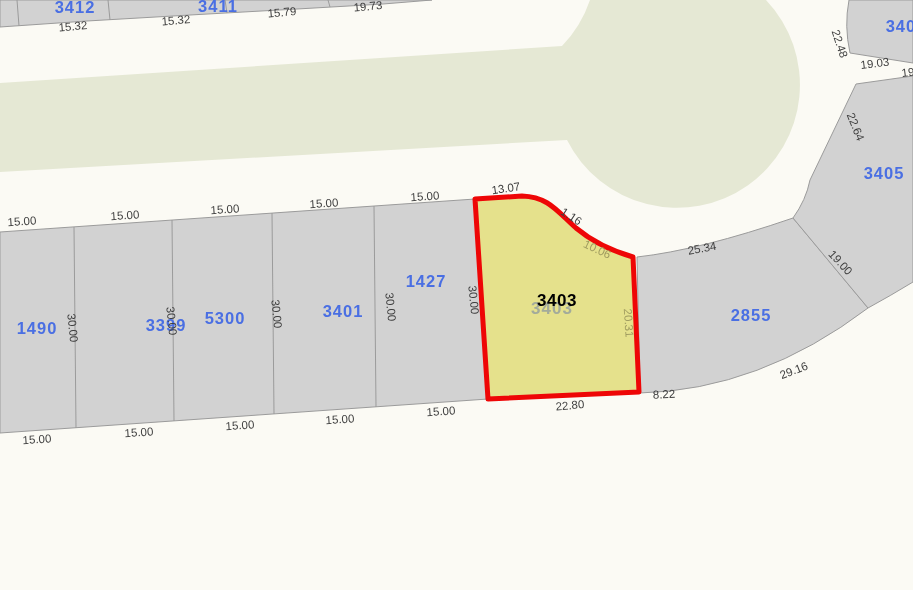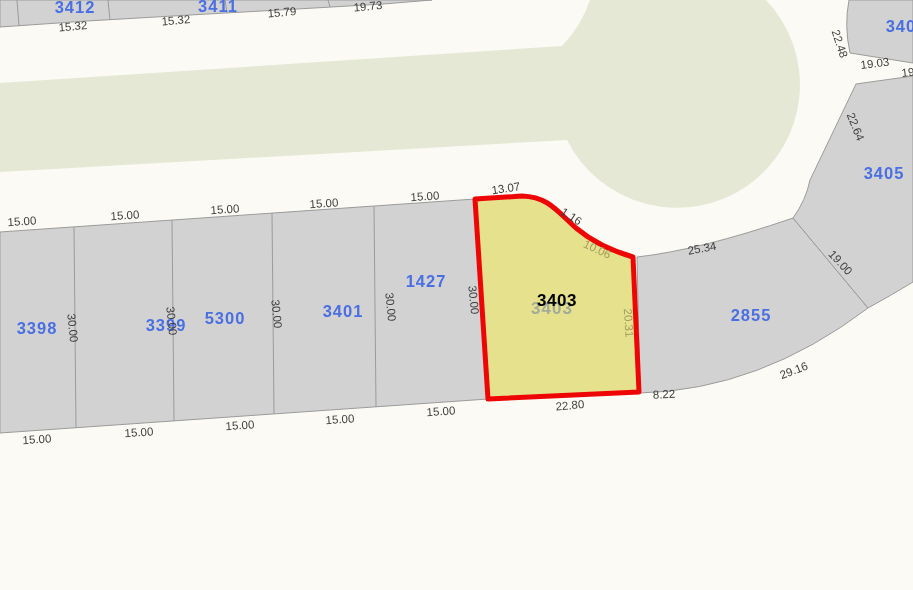--- a/index.html
+++ b/index.html
@@ -62,21 +62,21 @@
 
     <path d="M793,218 Q806,200 810,180 L856,84 L913,76 L913,282 Q890,296 868,308 Z" stroke-width="1" fill="#d2d2d2" stroke="#9b9b9b"></path>
 
     <path d="M849,0 L913,0 L913,63 L850,53 Q844,26 849,0 Z" stroke-width="1" fill="#d2d2d2" stroke="#9b9b9b"></path>
 
     <path d="M475,199 L522,196 C548,197 556,210 576,228 C594,243 612,251 633,257 L639,392 L488,399 Z" stroke-width="5" stroke-linejoin="round" fill="#e5e18c" stroke="#ee0606"></path>
   </svg>
 
   <div class="lbl plabel" style="left:75px;top:7px;">3412</div>
   <div class="lbl plabel" style="left:218px;top:6px;">3411</div>
-  <div class="lbl plabel" style="left:37px;top:328px;">3398</div>
+  <div class="lbl plabel" style="left:37px;top:328px;">1490</div>
   <div class="lbl plabel" style="left:126px;top:325px;margin-left:40px;">3399</div>
   <div class="lbl plabel" style="left:225px;top:318px;">5300</div>
   <div class="lbl plabel" style="left:333px;top:311px;margin-left:10px;">3401</div>
   <div class="lbl plabel" style="left:426px;top:281px;">1427</div>
   <div class="lbl plabel ghost" style="left:552px;top:308px;">3403</div>
   <div class="lbl plabel selected" style="left:557px;top:300px;">3403</div>
   <div class="lbl plabel" style="left:751px;top:315px;">2855</div>
   <div class="lbl plabel" style="left:884px;top:173px;">3405</div>
   <div class="lbl plabel" style="left:906px;top:26px;">3406</div>
 

